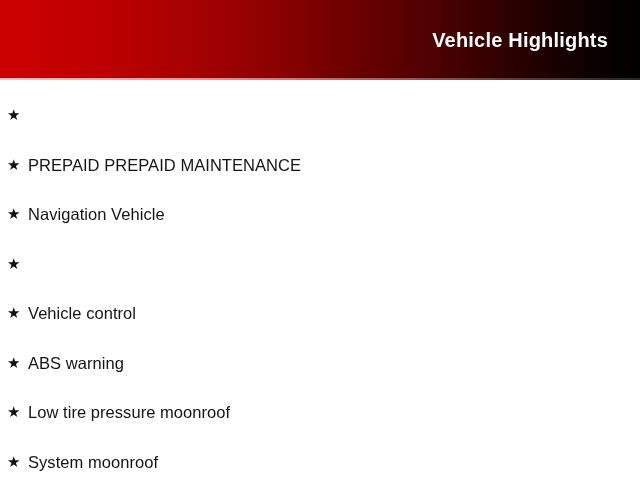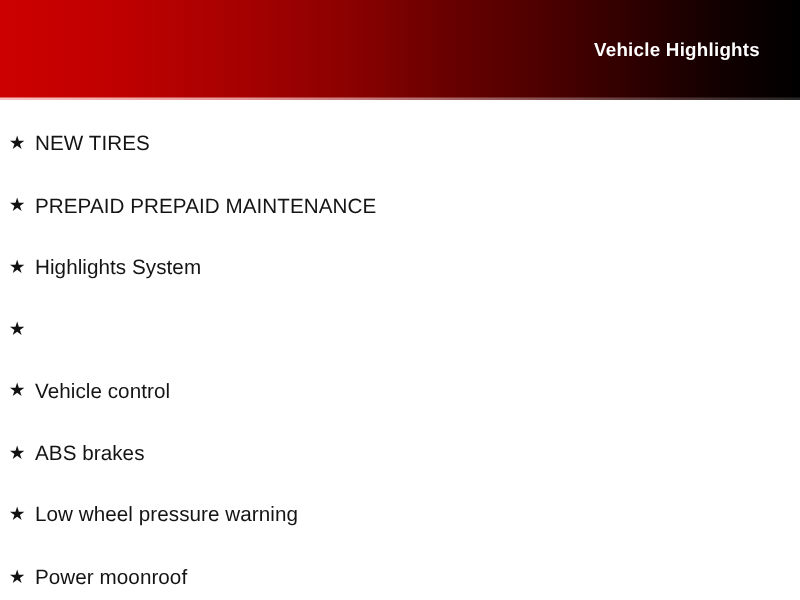--- a/index.html
+++ b/index.html
@@ -59,21 +59,21 @@
                 rgba(210,170,170,0.55) 60%,
                 rgba(150,130,130,0.40) 85%,
                 rgba(110,105,105,0.35) 100%);
     pointer-events: none;
   }
 
   #header-title {
     position: relative;
     z-index: 2;
     color: #ffffff;
-    font-size: 15px;
+    font-size: 20px;
     font-weight: bold;
     letter-spacing: 0.2px;
     margin-right: 32px;
     line-height: 1;
     white-space: nowrap;
   }
 
   
   #highlights-list {
     position: absolute;
@@ -118,52 +118,51 @@
 
   <div id="header-banner">
     <div id="header-title">Vehicle Highlights</div>
     <div id="header-sheen"></div>
   </div>
 
   <ul id="highlights-list">
 
     <li class="highlight-item">
       <span class="star-icon">★</span>
-      <span class="highlight-label">NEW TIRES</span>
     </li>
 
     <li class="highlight-item">
       <span class="star-icon">★</span>
       <span class="highlight-label">PREPAID PREPAID MAINTENANCE</span>
     </li>
 
     <li class="highlight-item">
       <span class="star-icon">★</span>
-      <span class="highlight-label">Highlights System</span>
+      <span class="highlight-label">Navigation Vehicle</span>
     </li>
 
     <li class="highlight-item">
       <span class="star-icon">★</span>
     </li>
 
     <li class="highlight-item">
       <span class="star-icon">★</span>
       <span class="highlight-label">Vehicle control</span>
     </li>
 
     <li class="highlight-item">
       <span class="star-icon">★</span>
-      <span class="highlight-label">ABS brakes</span>
+      <span class="highlight-label">ABS warning</span>
     </li>
 
     <li class="highlight-item">
       <span class="star-icon">★</span>
-      <span class="highlight-label">Low wheel pressure warning</span>
+      <span class="highlight-label">Low tire pressure moonroof</span>
     </li>
 
     <li class="highlight-item">
       <span class="star-icon">★</span>
-      <span class="highlight-label">Power moonroof</span>
+      <span class="highlight-label">System moonroof</span>
     </li>
 
   </ul>
 
 </div>
 
 </body></html>

